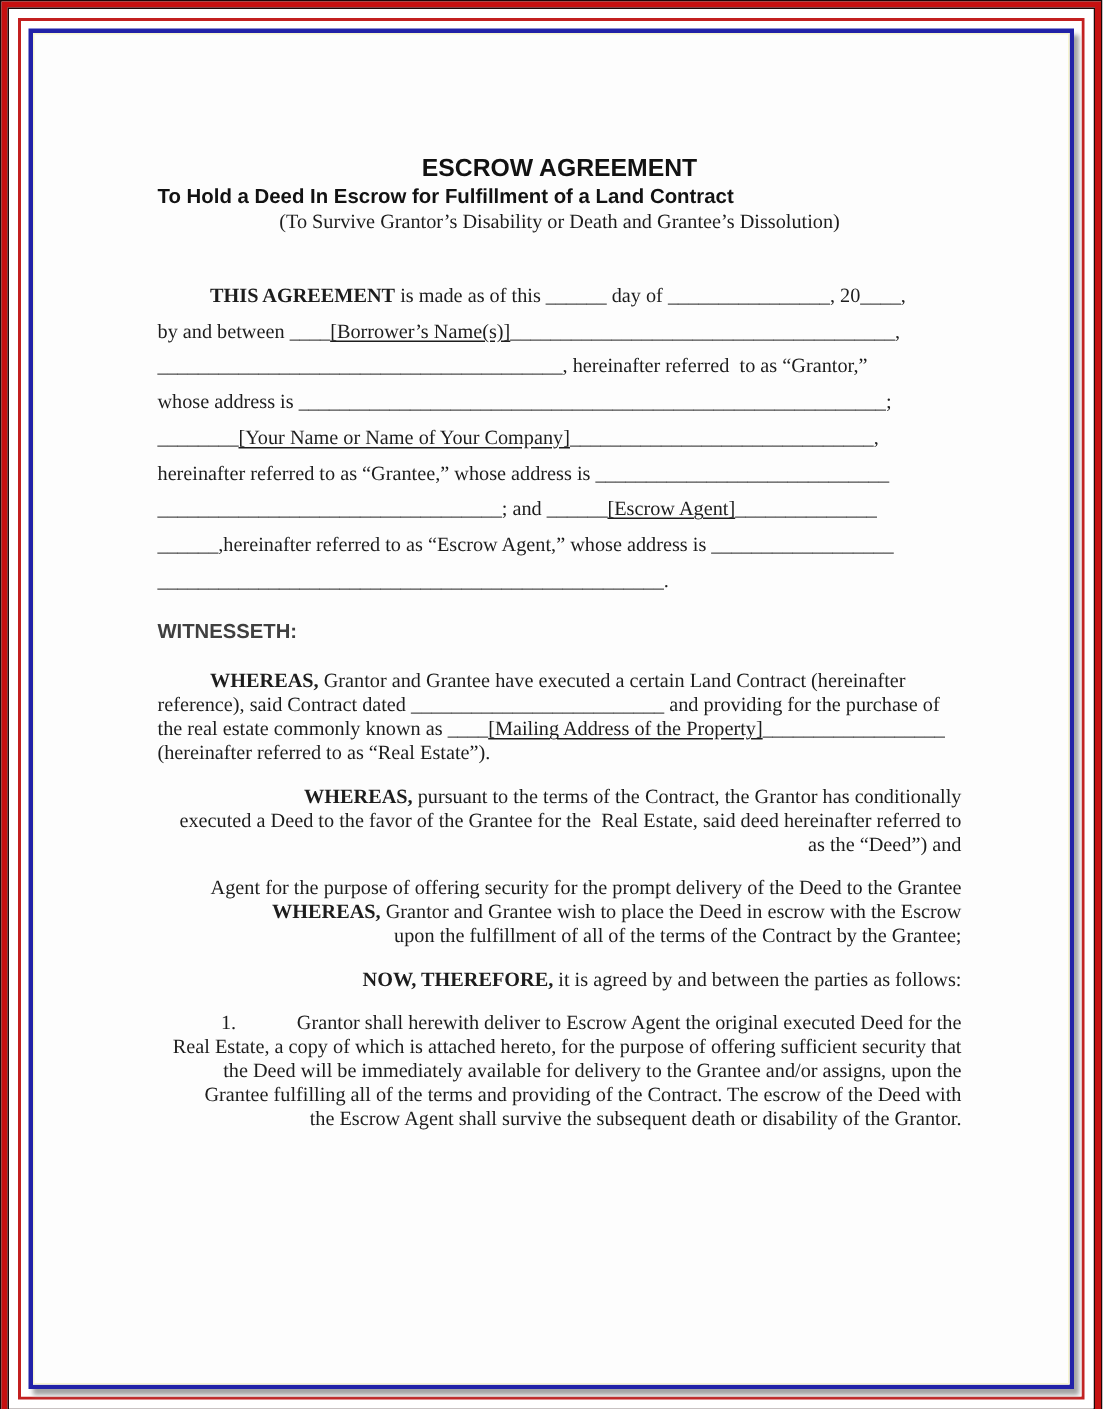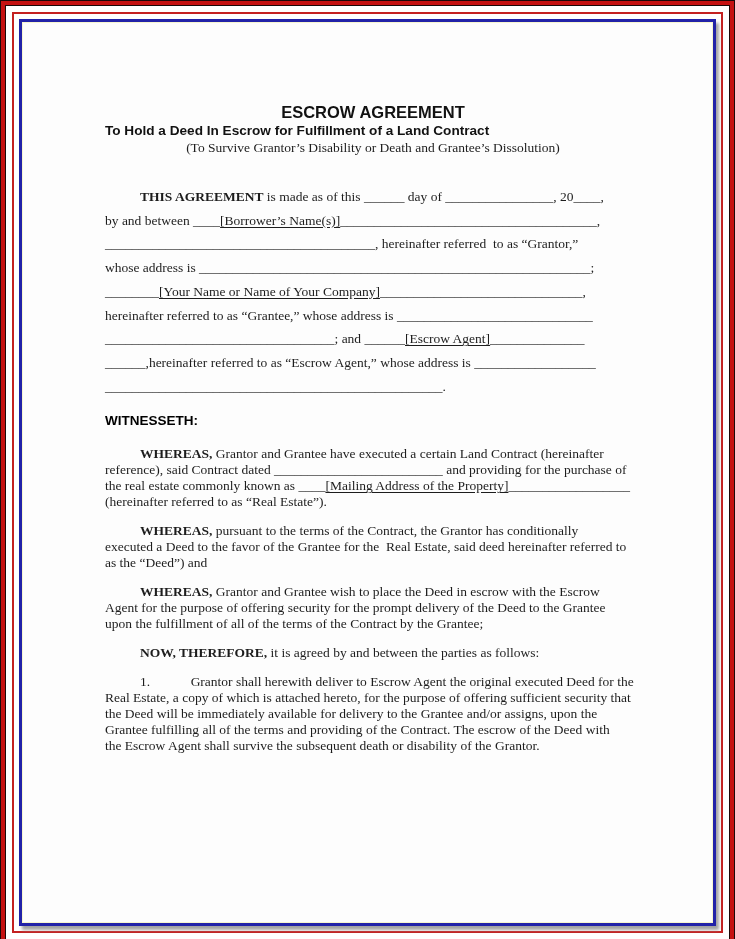--- a/index.html
+++ b/index.html
@@ -19,33 +19,33 @@
   .content{width:536px;margin-left:82px;}
 
   
   .title{font-family:"Liberation Sans","DejaVu Sans",sans-serif;font-weight:bold;
          font-size:16.5px;line-height:20px;text-align:center;margin:0;color:#121212;}
   .subtitle{font-family:"Liberation Sans","DejaVu Sans",sans-serif;font-weight:bold;
             font-size:13.6px;line-height:17px;text-align:left;margin:0;color:#121212;}
   .subnote{font-size:13.5px;line-height:15px;text-align:center;margin:1px 0 0 0;}
 
   .witnesseth{font-family:"Liberation Sans","DejaVu Sans",sans-serif;font-weight:bold;
-              font-size:13.5px;margin-top:15px;color:#000000;}
+              font-size:13.5px;margin-top:15px;color:#404040;}
 
   
   .block{font-size:13.5px;}
   .block .line{white-space:pre;}
   .block .line .b{font-weight:bold;}
   .block .line .u{text-decoration:underline;text-underline-offset:2px;}
   .ds .line{line-height:23.7px;}   
   .ss .line{line-height:16px;}     
   .line.ind{text-indent:35px;}
   .opening{margin-top:30px;}
   .first-recital{margin-top:18px;}
-  .para{margin-top:13px;}
+  .para{margin-top:13px;text-align:right;}
 </style>
 </head>
 <body style="--edge_dark: #1c0808; --red_band: #c51111; --red_line: #c32020; --blue_band: #2222a8; --cream_line: #f7f5d0; --shadow: #a3a3a3; --page_bg: #fdfdfd;">
 
 <div class="f-edge1">
  <div class="f-red">
   <div class="f-edge2">
    <div class="f-gap1">
     <div class="f-redline">
      <div class="f-gap2">
@@ -79,22 +79,22 @@
                       <div class="line"><span>(hereinafter referred to as “Real Estate”).</span></div>
                     </div>
 
           <div class="block ss para">
                       <div class="line ind"><span class="b">WHEREAS,</span><span> pursuant to the terms of the Contract, the Grantor has conditionally</span></div>
                       <div class="line"><span>executed a Deed to the favor of the Grantee for the  Real Estate, said deed hereinafter referred to</span></div>
                       <div class="line"><span>as the “Deed”) and</span></div>
                     </div>
 
           <div class="block ss para">
+                      <div class="line"><span>Agent for the purpose of offering security for the prompt delivery of the Deed to the Grantee</span></div>
                       <div class="line ind"><span class="b">WHEREAS,</span><span> Grantor and Grantee wish to place the Deed in escrow with the Escrow</span></div>
-                      <div class="line"><span>Agent for the purpose of offering security for the prompt delivery of the Deed to the Grantee</span></div>
                       <div class="line"><span>upon the fulfillment of all of the terms of the Contract by the Grantee;</span></div>
                     </div>
 
           <div class="block ss para">
                       <div class="line ind"><span class="b">NOW, THEREFORE,</span><span> it is agreed by and between the parties as follows:</span></div>
                     </div>
 
           <div class="block ss para">
                       <div class="line ind"><span>1.            Grantor shall herewith deliver to Escrow Agent the original executed Deed for the</span></div>
                       <div class="line"><span>Real Estate, a copy of which is attached hereto, for the purpose of offering sufficient security that</span></div>

